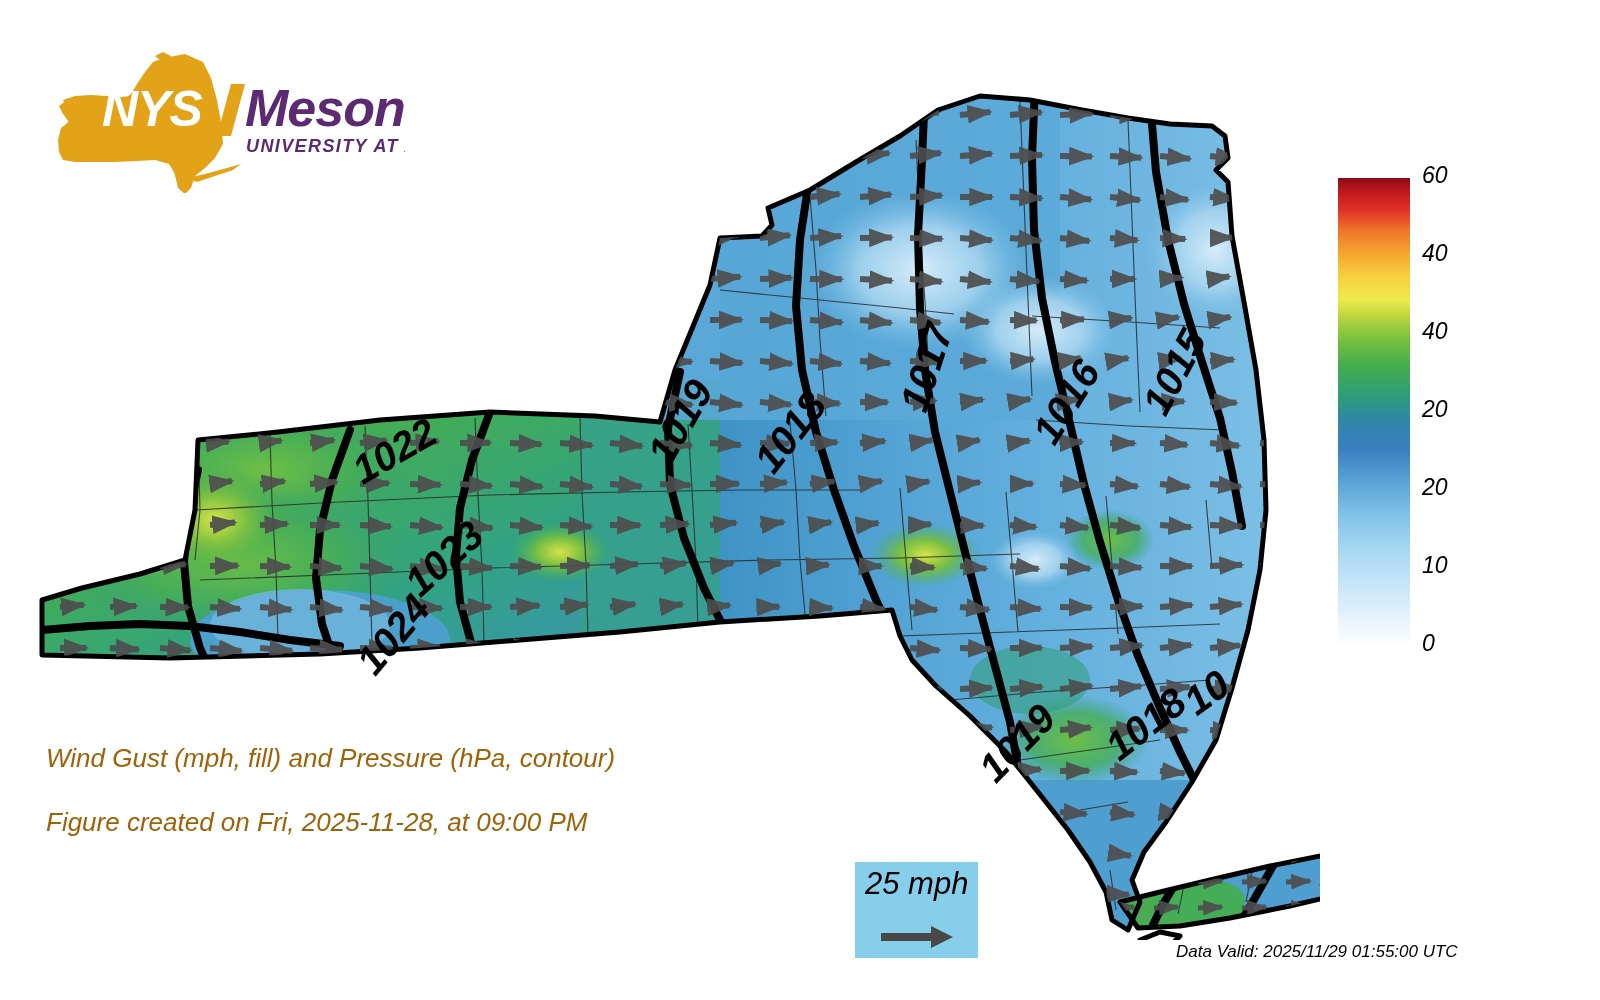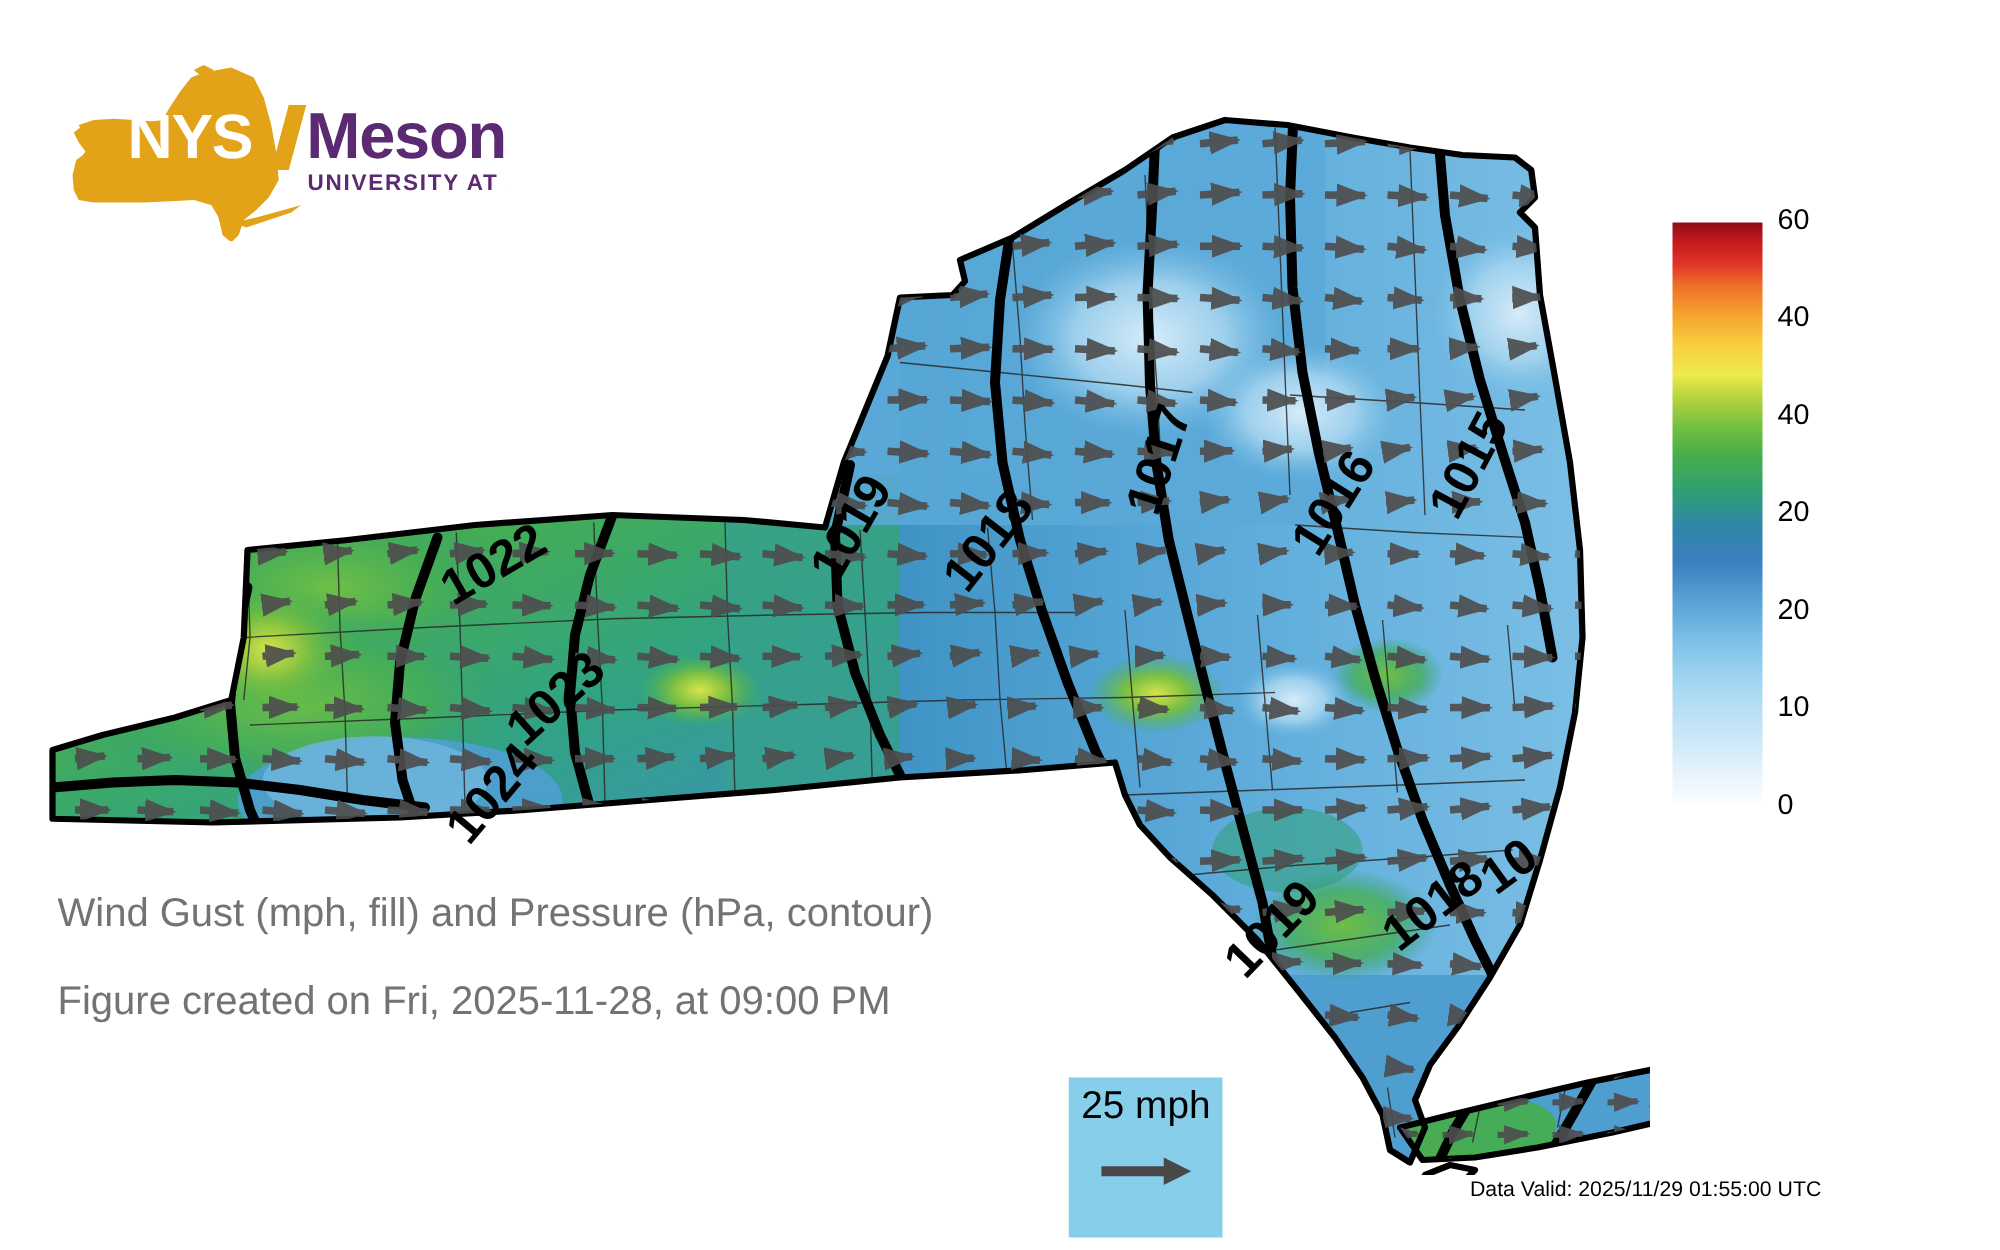--- a/index.html
+++ b/index.html
@@ -1,21 +1,21 @@
 <!DOCTYPE html>
 <html><head>
 <meta charset="utf-8">
 <style>
   html,body{margin:0;padding:0;}
   body{
     width:1600px;height:1000px;background:#ffffff;
     font-family:"Liberation Sans", sans-serif;
     position:relative;overflow:hidden;
   }
-  .stage{position:absolute;inset:0;}
+  .stage{position:absolute;inset:0;font-style:italic;}
 
   
   #logo{position:absolute;left:45px;top:48px;width:360px;height:145px;}
   #logo svg{display:block;}
 
   
   #map-panel{position:absolute;left:20px;top:40px;width:1300px;height:900px;}
   #map-svg{display:block;width:1300px;height:900px;}
 
   
@@ -40,24 +40,24 @@
           #f5a52e 84%,
           #ef7228 89%,
           #e03327 93%,
           #c1181e 97%,
           #8e0b16 100%);
   }
   .cb-tick{position:absolute;left:104px;font-size:23px;color:#000000;line-height:1;}
 
   
   #caption{position:absolute;left:46px;top:712px;width:760px;}
-  #caption div{font-size:32px;color:#737373;margin-bottom:33px;white-space:nowrap;}
+  #caption div{font-size:26px;color:#a16207;margin-bottom:33px;white-space:nowrap;margin-top:31px;}
 
   
-  #wind-key{position:absolute;left:855px;top:862px;width:123px;height:128px;
+  #wind-key{position:absolute;left:855px;top:862px;width:123px;height:96px;
             background:#87ceeb;}
   #wind-key .kv{position:absolute;left:10px;top:4px;font-size:31px;color:#000;}
   #wind-key .karrow{position:absolute;left:26px;top:62px;}
 
   
   #data-valid{position:absolute;left:1176px;top:942px;font-size:17px;color:#000;white-space:nowrap;text-align:center;}
 </style>
 </head>
 <body>
 

